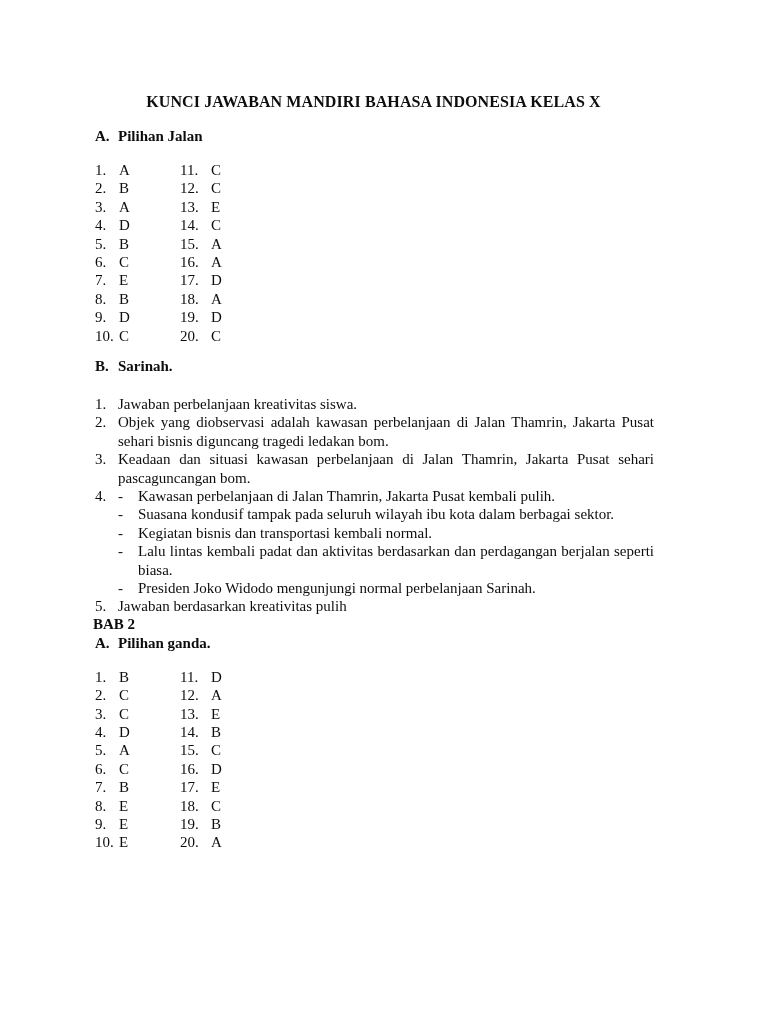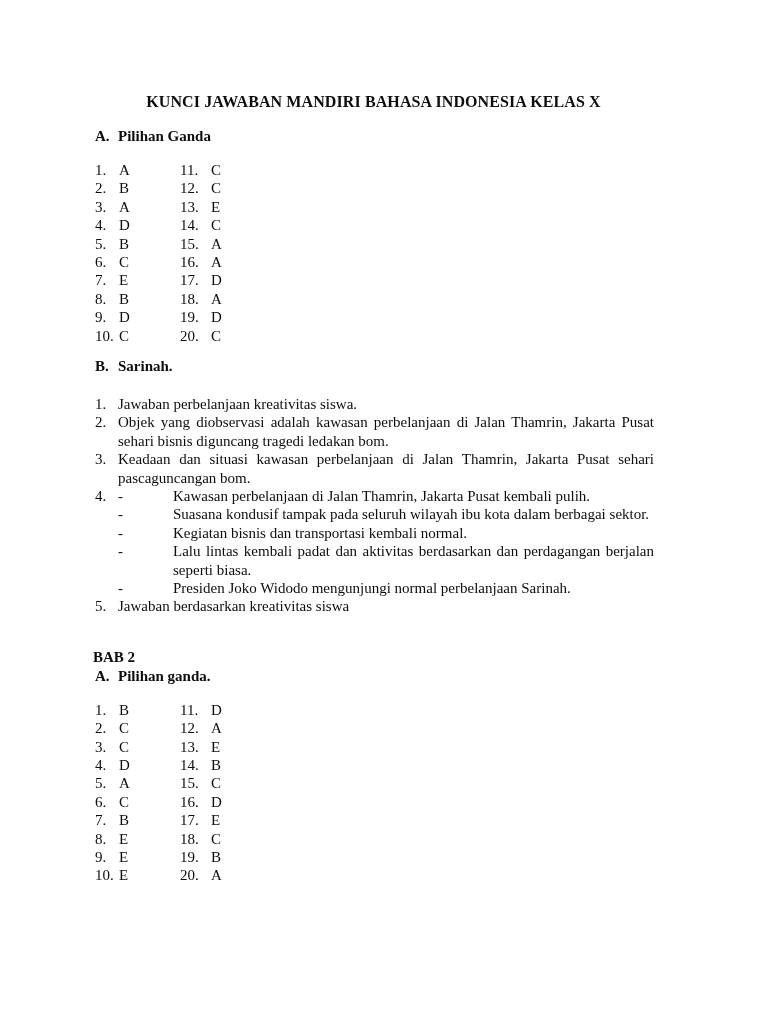--- a/index.html
+++ b/index.html
@@ -7,53 +7,53 @@
     width:768px; height:1024px; background:#ffffff; overflow:hidden;
     font-family:"Liberation Serif","DejaVu Serif",serif; color:#0d0d0d;
     position:relative;
   }
   .content { padding:94px 114px 0 93px; }
   .doc-title {
     text-align:center; font-weight:700; font-size:16px; line-height:16px;
     margin:0 0 18px 0; letter-spacing:0.1px;
   }
   .bab-heading { font-weight:700; font-size:15px; line-height:16px; }
-  .bab-heading.bab2 { margin-top:33px; }
+  .bab-heading.bab2 { }
   .section-heading {
     display:flex; font-weight:700; font-size:15px; line-height:16px;
     margin-top:3px; padding-left:2px;
   }
   .section-heading.after-answers { margin-top:13px; }
   .section-heading .lbl { width:23px; flex:none; }
   .answers { margin-top:17px; font-size:15px; }
   .arow {
     display:grid; grid-template-columns:24px 61px 31px auto;
     height:18.4px; line-height:18.4px; padding-left:2px;
   }
   .items { margin-top:21px; font-size:15px; line-height:18.4px; }
   .item { display:flex; padding-left:2px; }
   .item .no { width:23px; flex:none; }
   .item .txt { width:560px; text-align:justify; }
   .sub { display:flex; }
   .sub .dash { width:20px; flex:none; }
-  .sub .stxt { flex:1; text-align:justify;margin-left:35px; }
+  .sub .stxt { flex:1; text-align:justify; }
 </style>
 </head>
 <body>
 
 <div class="page">
   <div class="content">
 
     <div class="doc-title">KUNCI JAWABAN MANDIRI BAHASA INDONESIA KELAS X</div>
 
     <div>
 
       <div class="section-heading">
         <span class="lbl">A.</span>
-        <span>Pilihan Ganda</span>
+        <span>Pilihan Jalan</span>
       </div>
 
       <div class="answers">
 
           <div class="arow">
             <span>1.</span>
             <span>A</span>
             <span>11.</span>
             <span>C</span>
           </div>
@@ -167,21 +167,21 @@
 
                 <div class="sub">
                   <span class="dash">-</span>
                   <div class="stxt">Presiden Joko Widodo mengunjungi normal perbelanjaan Sarinah.</div>
                 </div>
               </div>
           </div>
         </div>
         <div class="item">
           <span class="no">5.</span>
-          <div class="txt">Jawaban berdasarkan kreativitas siswa</div>
+          <div class="txt">Jawaban berdasarkan kreativitas pulih</div>
         </div>
       </div>
     </div>
 
     <div>
       <div class="bab-heading bab2">BAB 2</div>
 
       <div class="section-heading">
         <span class="lbl">A.</span>
         <span>Pilihan ganda.</span>

